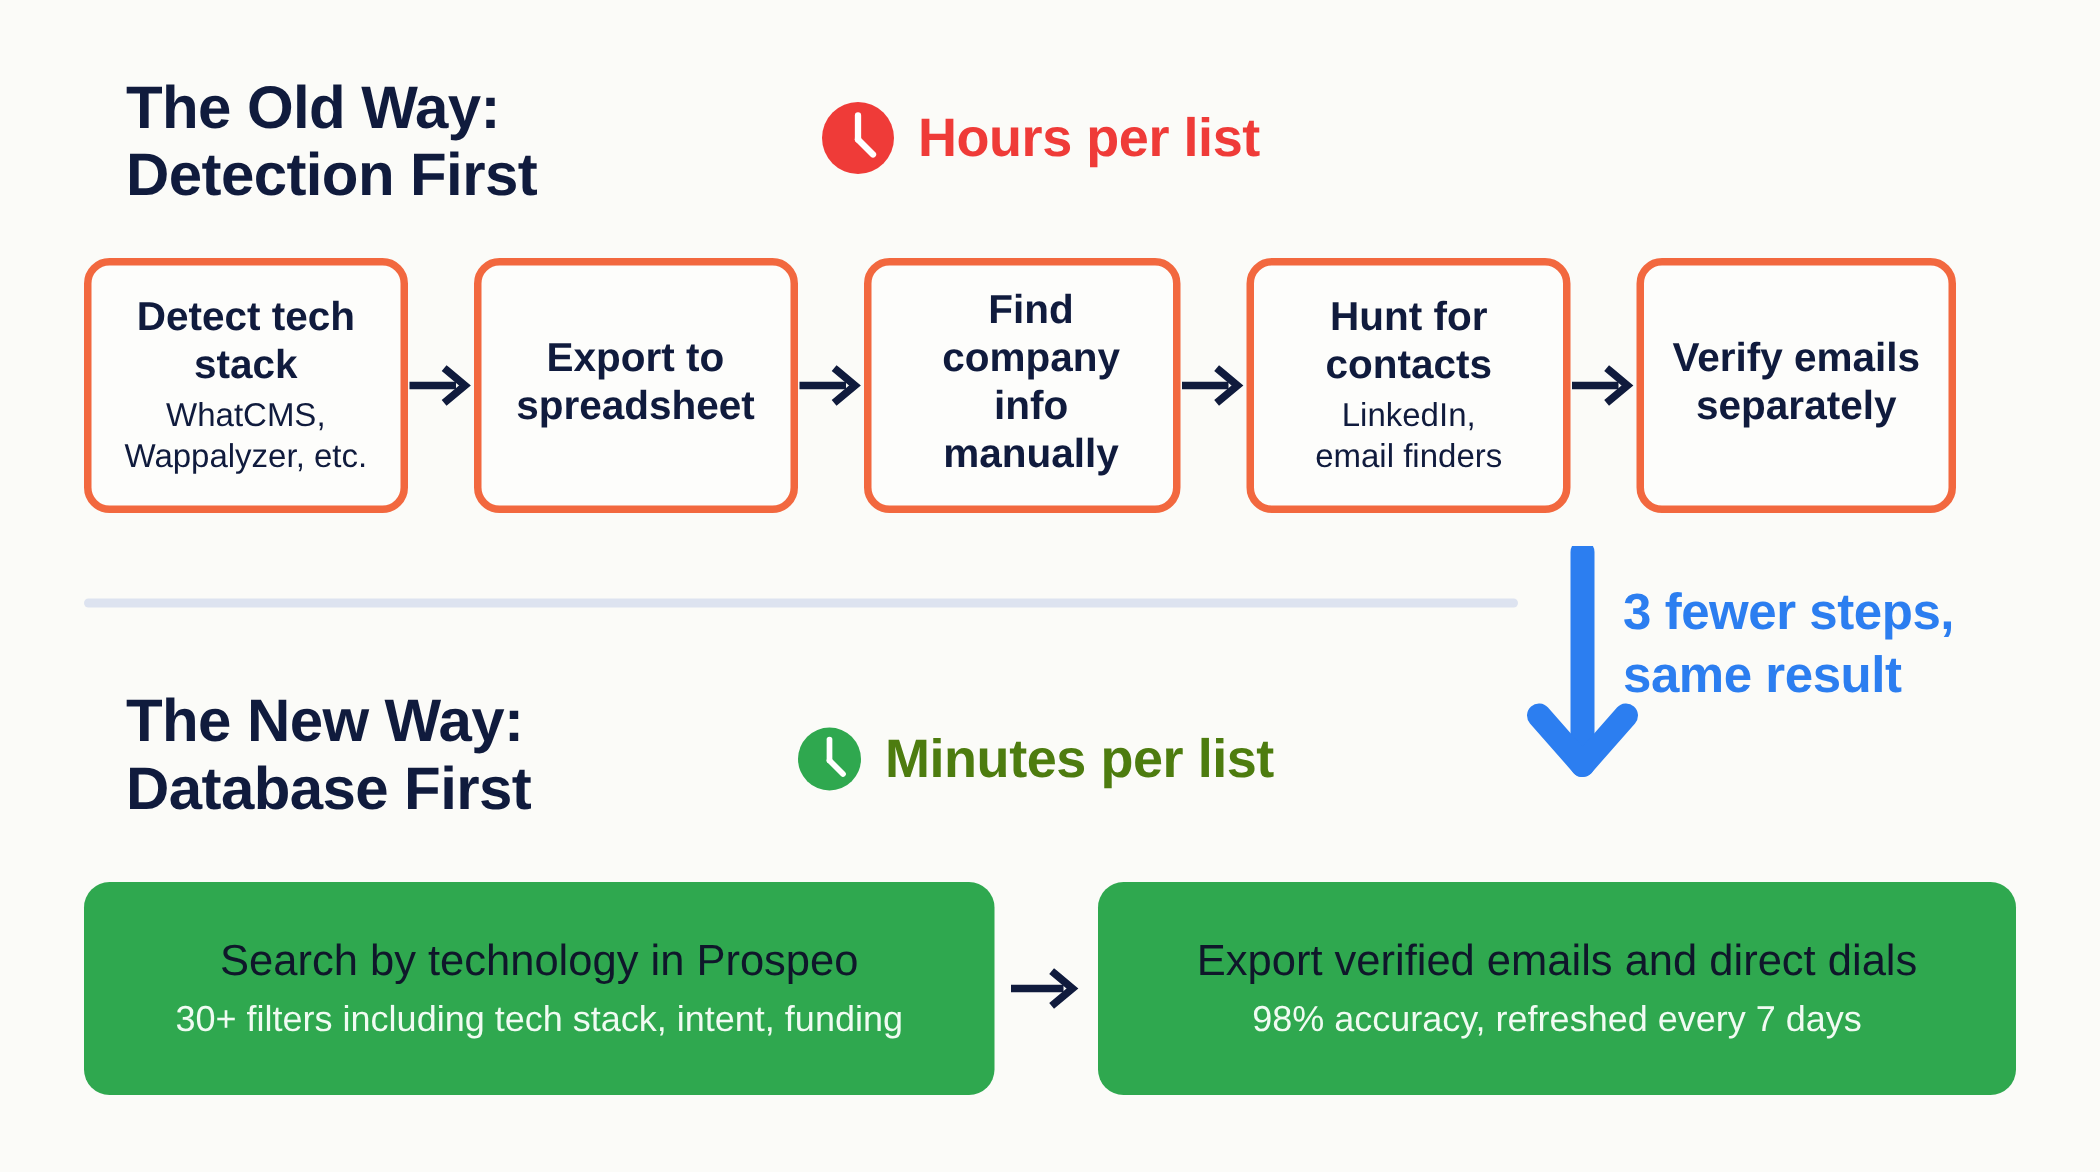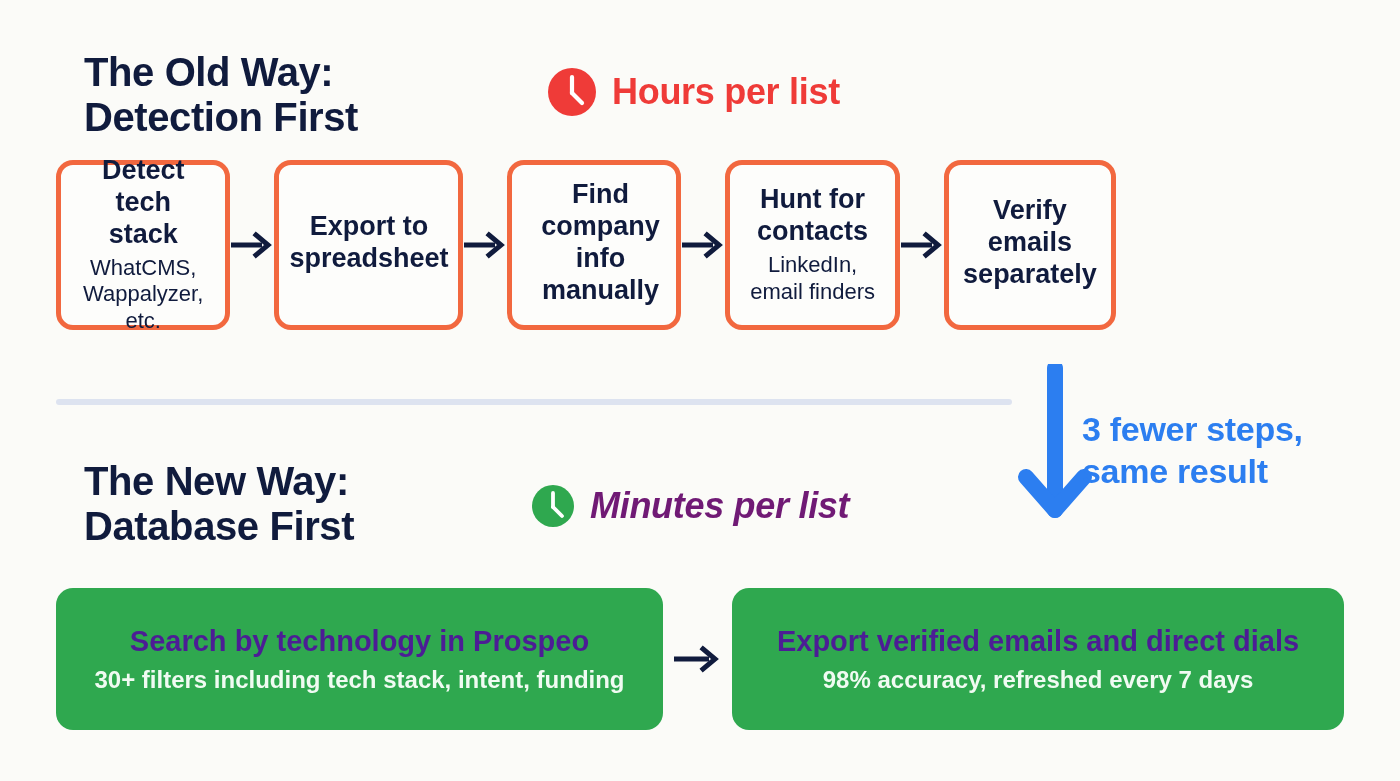--- a/index.html
+++ b/index.html
@@ -34,28 +34,28 @@
   }
   .time-badge .label {
     font-size: 36px;
     font-weight: bold;
     letter-spacing: -0.3px;
     white-space: nowrap;
   }
   #old-badge { left: 546px; top: 66px; }
   #new-badge { left: 530px; top: 483px; }
   #old-badge .label { color: #ef3b38; }
-  #new-badge .label { color: #701a75; font-style: italic; }
+  #new-badge .label { color: #4d7c0f; }
   .clock { display: block; }
 
   
   #old-flow {
     position: absolute;
-    left: 56px; top: 160px;
-    width: 1060px; height: 170px;
+    left: 56px; top: 172px;
+    width: 1248px; height: 170px;
     display: flex;
     align-items: stretch;
   }
   .ow-box {
     background: #fdfdfb;
     border: 5px solid #f2683f;
     border-radius: 17px;
     display: flex;
     flex-direction: column;
     align-items: center;
@@ -103,21 +103,20 @@
   #blue-arrow { position: absolute; left: 1016px; top: 364px; }
   #blue-note {
     position: absolute;
     left: 1082px; top: 388px;
     font-size: 34px;
     font-weight: bold;
     color: #2c7ef0;
     line-height: 1.23;
     letter-spacing: -0.3px;
     white-space: pre-line;
-    margin-top: 21px;
   }
 
   
   #new-flow {
     position: absolute;
     left: 56px; top: 588px;
     width: 1288px; height: 142px;
     display: flex;
     align-items: stretch;
   }
@@ -126,27 +125,27 @@
     border-radius: 17px;
     display: flex;
     flex-direction: column;
     align-items: center;
     justify-content: center;
     text-align: center;
     padding: 6px 16px;
   }
   .nw-box .t {
     font-size: 29px;
-    font-weight: bold;
-    color: #4c1d95;
+    font-weight: normal;
+    color: #0f172a;
     line-height: 1.2;
   }
   .nw-box .s {
     font-size: 24px;
-    font-weight: bold;
+    font-weight: normal;
     color: #f0fbf2;
     line-height: 1.2;
     margin-top: 7px;
   }
   .nw-box.g1 { width: 607px; }
   .nw-box.g2 { width: 612px; }
 </style>
 </head>
 <body>
 

